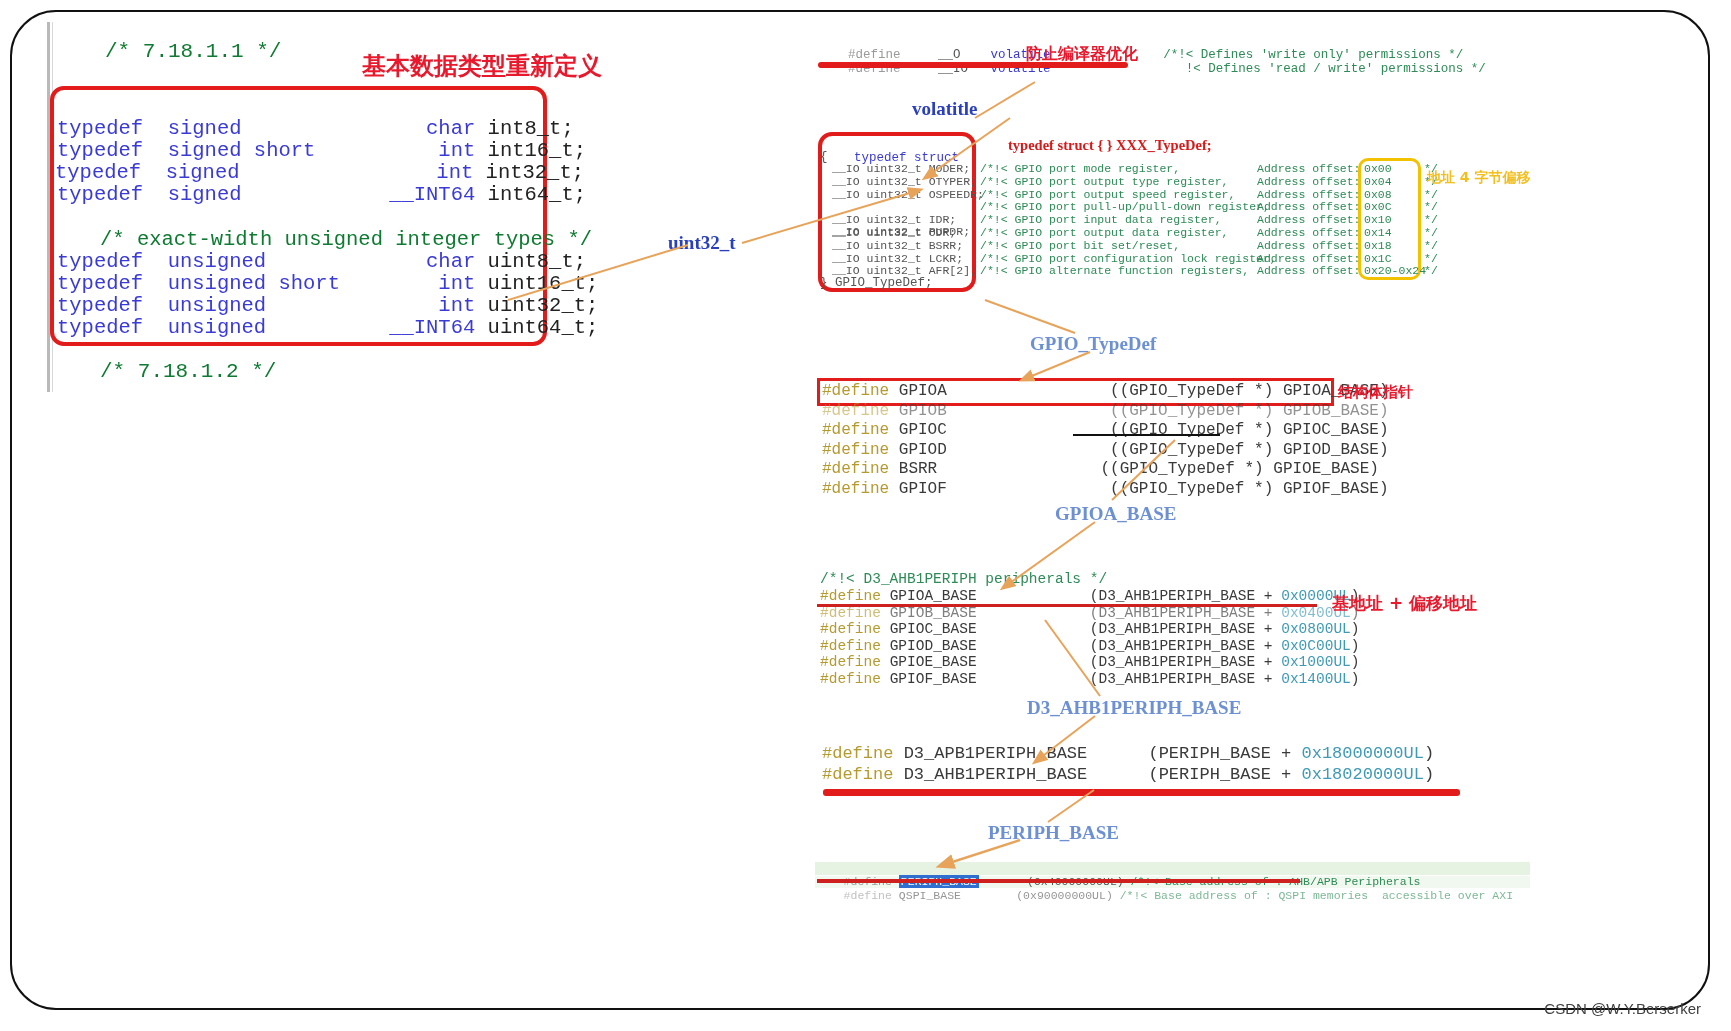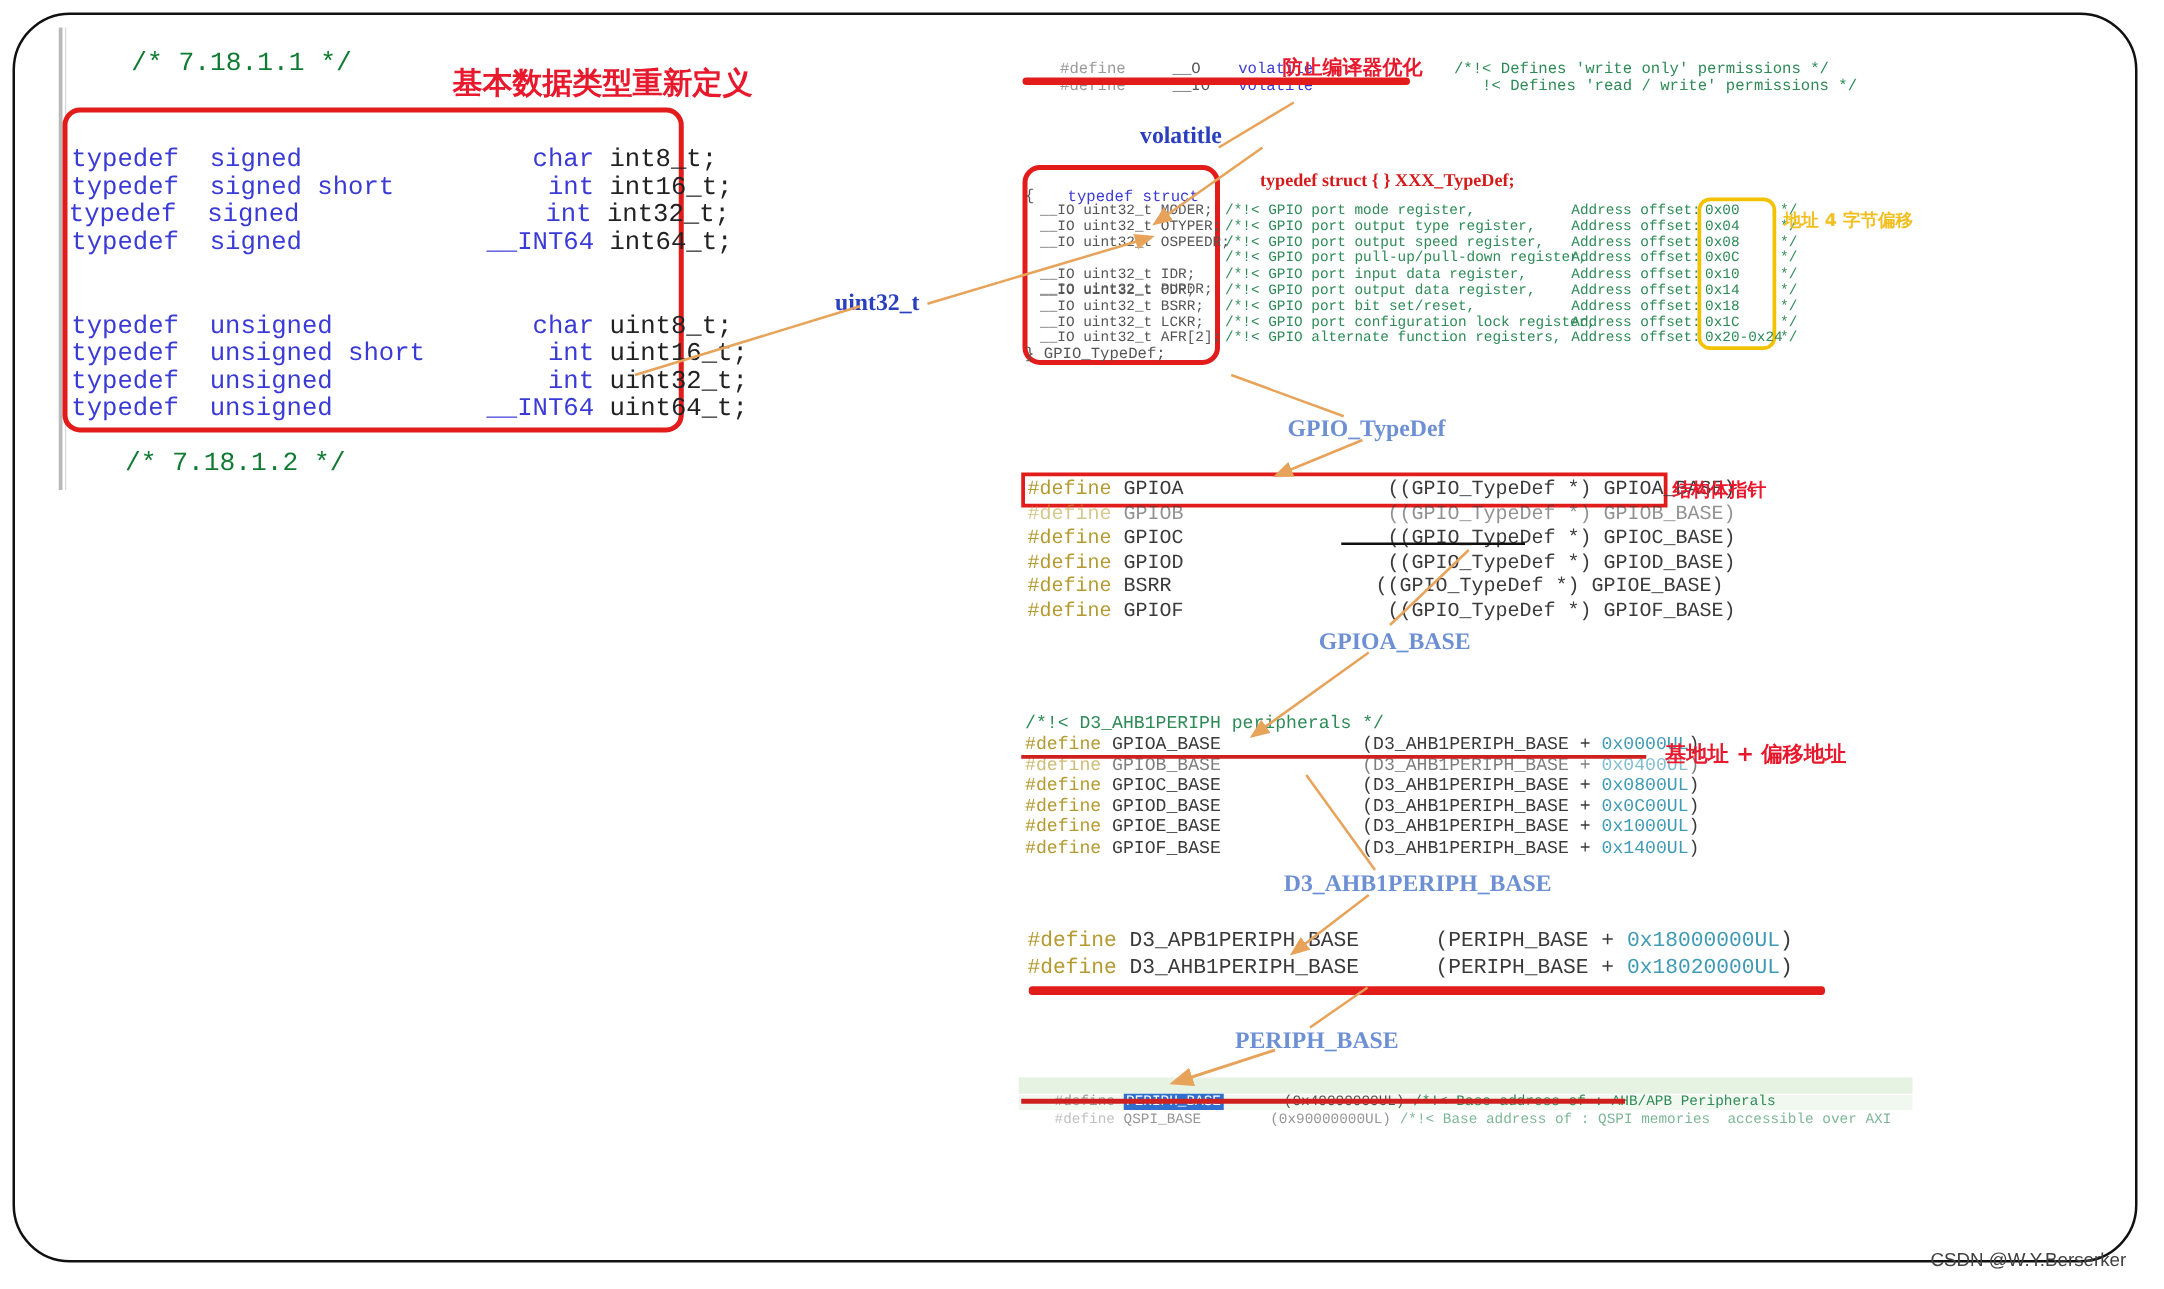--- a/index.html
+++ b/index.html
@@ -73,20 +73,21 @@
   <div class="redbox" style="left:50px;top:86px;width:497px;height:260px;"></div>
 
 
   <div id="signed-rows">
       <div class="l-line" style="left: 57px; top: 117px;"><span class="c-kw">typedef  </span><span class="c-kw">signed           </span><span class="c-kw">    char</span><span class="c-plain"> int8_t;</span></div>
       <div class="l-line" style="left: 57px; top: 139px;"><span class="c-kw">typedef  </span><span class="c-kw">signed short     </span><span class="c-kw">     int</span><span class="c-plain"> int16_t;</span></div>
       <div class="l-line" style="left: 44px; top: 161px; margin-left: 11px;"><span class="c-kw">typedef  </span><span class="c-kw">signed           </span><span class="c-kw">     int</span><span class="c-plain"> int32_t;</span></div>
       <div class="l-line" style="left: 57px; top: 183px;"><span class="c-kw">typedef  </span><span class="c-kw">signed           </span><span class="c-kw"> __INT64</span><span class="c-plain"> int64_t;</span></div>
     </div>
 
+  <div class="l-line c-title" style="left:100px;top:228px;">/* exact-width unsigned integer types */</div>
 
   <div id="unsigned-rows">
       <div class="l-line" style="left: 57px; top: 250px;"><span class="c-kw">typedef  </span><span class="c-kw">unsigned         </span><span class="c-kw">    char</span><span class="c-plain"> uint8_t;</span></div>
       <div class="l-line" style="left: 57px; top: 272px;"><span class="c-kw">typedef  </span><span class="c-kw">unsigned short   </span><span class="c-kw">     int</span><span class="c-plain"> uint16_t;</span></div>
       <div class="l-line" style="left: 57px; top: 294px;"><span class="c-kw">typedef  </span><span class="c-kw">unsigned         </span><span class="c-kw">     int</span><span class="c-plain"> uint32_t;</span></div>
       <div class="l-line" style="left: 57px; top: 316px;"><span class="c-kw">typedef  </span><span class="c-kw">unsigned         </span><span class="c-kw"> __INT64</span><span class="c-plain"> uint64_t;</span></div>
     </div>
 
   <div class="l-line c-title" style="left:100px;top:360px;font-size:21px;">/* 7.18.1.2 */</div>
 

